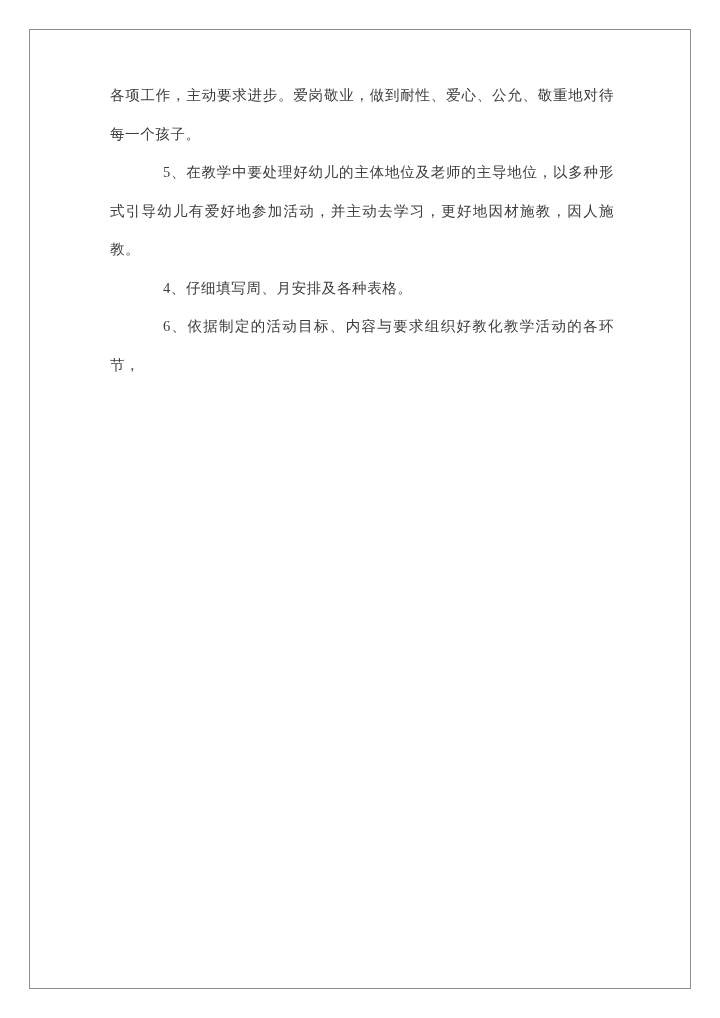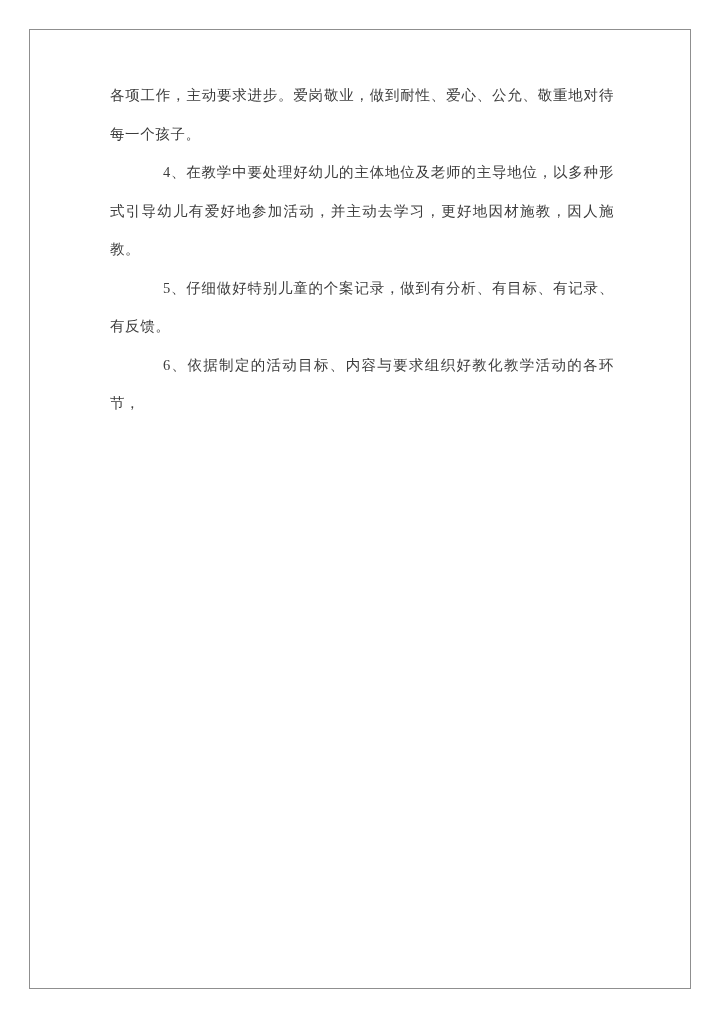--- a/index.html
+++ b/index.html
@@ -47,17 +47,17 @@
   }
 </style>
 </head>
 <body>
 
 <div class="page">
   <div class="page-frame"></div>
 
   <div class="content">
     <p class="para no-indent">各项工作，主动要求进步。爱岗敬业，做到耐性、爱心、公允、敬重地对待每一个孩子。</p>
-    <p class="para indent">4、在教学中要处理好幼儿的主体地位及老师的主导地位，以多种形式引导幼儿有爱好地参加活动，并主动去学习，更好地因材施教，因人施教。</p>
-    <p class="para indent">5、仔细做好特别儿童的个案记录，做到有分析、有目标、有记录、有反馈。</p>
+    <p class="para indent">5、在教学中要处理好幼儿的主体地位及老师的主导地位，以多种形式引导幼儿有爱好地参加活动，并主动去学习，更好地因材施教，因人施教。</p>
+    <p class="para indent">4、仔细填写周、月安排及各种表格。</p>
     <p class="para indent">6、依据制定的活动目标、内容与要求组织好教化教学活动的各环节，</p>
   </div>
 </div>
 
 </body></html>

